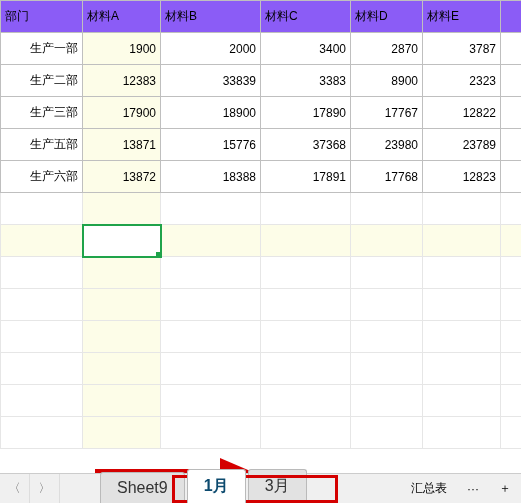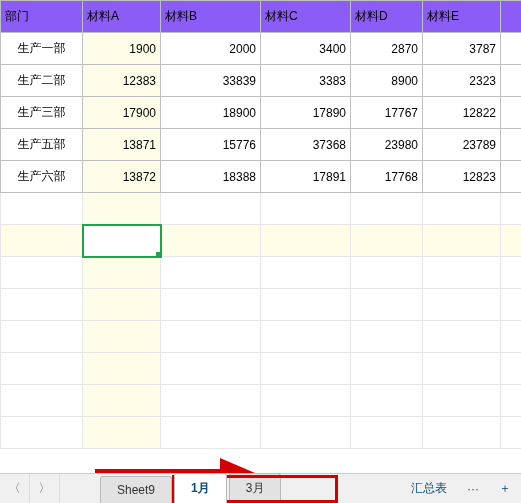--- a/index.html
+++ b/index.html
@@ -33,21 +33,21 @@
   .colA { width: 82px; }
   .colB { width: 78px; }
   .colC { width: 100px; }
   .colD { width: 90px; }
   .colE { width: 72px; }
   .colF { width: 78px; }
   .colG { width: 21px; }
   .hl-col { background: #fdfde8; }
   .hl-row td { background: #fdfde8; }
   .num { text-align: right; }
-  .txt { text-align: center; }
+  .txt { text-align: right; }
   .active-cell {
     position: relative;
     outline: 2px solid #1fa34a;
     outline-offset: -1px;
     background: #fff !important;
   }
   .active-cell::after {
     content: "";
     position: absolute;
     right: -3px;
@@ -93,21 +93,21 @@
   .tab {
     padding: 6px 16px;
     background: #e2e2e2;
     border: 1px solid #bababa;
     border-bottom: none;
     border-top-left-radius: 3px;
     border-top-right-radius: 3px;
     margin-right: 2px;
     cursor: pointer;
     position: relative;
-    font-size: 12px;
+    font-size: 16px;
     color: #333;
   }
   .tab.active {
     background: #fff;
     color: #0c4a6e;
     font-weight: bold;
     z-index: 2;
   }
   .group-box {
     position: absolute;
@@ -127,21 +127,21 @@
   }
   .arrow-head {
     fill: #d40000;
   }
   .right-ctrls {
     display: flex;
     align-items: center;
   }
   .right-tab {
     padding: 6px 10px;
-    color: #0c4a6e;
+    color: #000000;
     cursor: pointer;
   }
 </style>
 </head>
 <body>
 
 <table class="grid">
   <colgroup>
     <col class="colA">
       <col class="colB">

